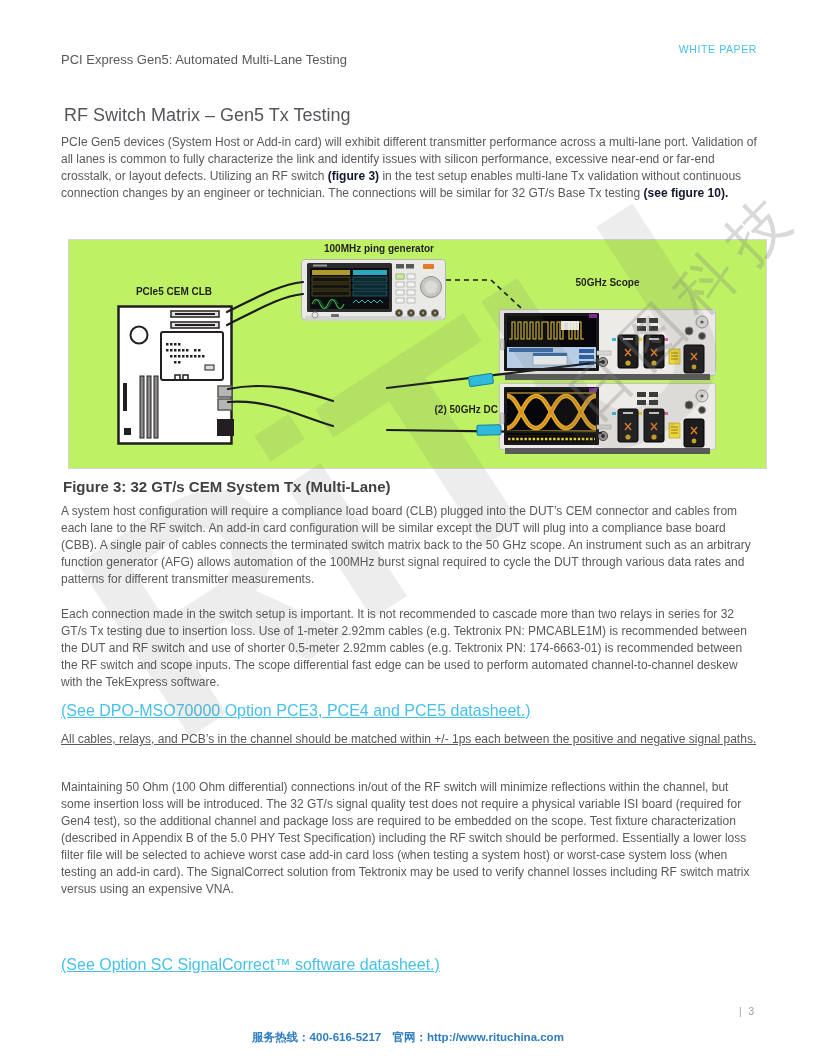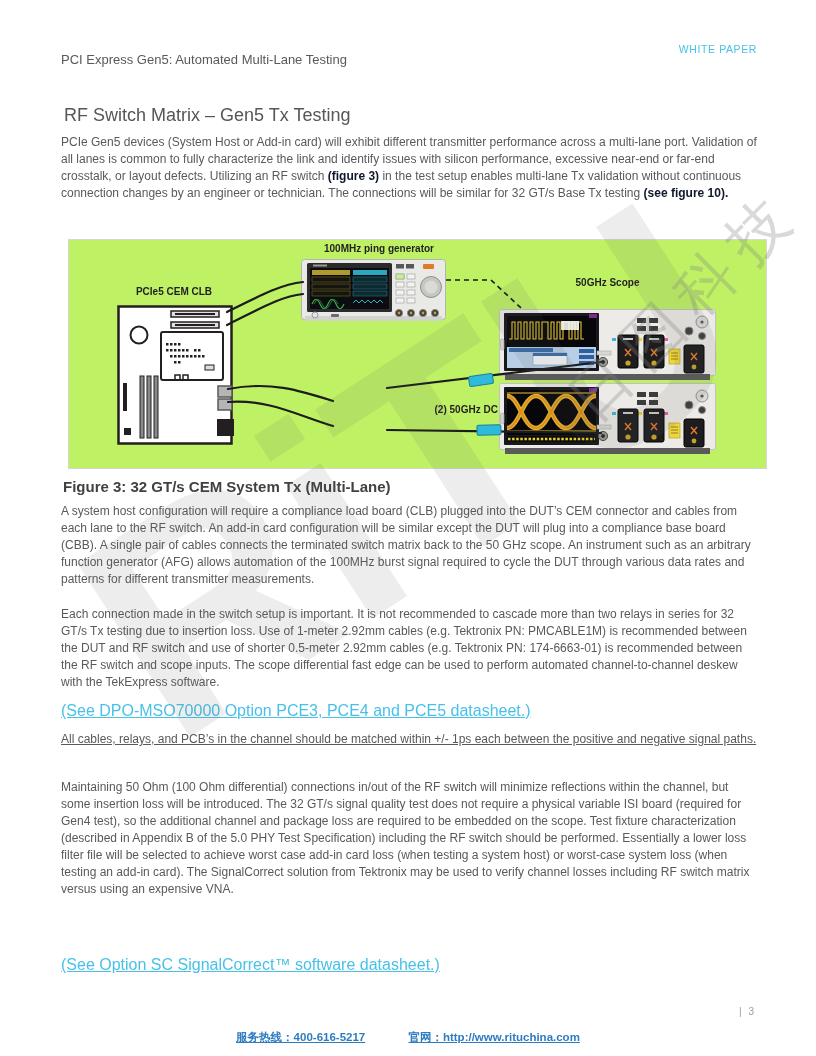--- a/index.html
+++ b/index.html
@@ -27,21 +27,21 @@
   .switch-box{position:absolute;left:261px;top:128px;width:59px;height:81px;
       border:1px solid #3e7a24;display:flex;align-items:center;justify-content:center;
       text-align:center;font-size:9.5px;font-weight:bold;color:#2c2c29;line-height:12px;z-index:3;}
   .equip{position:absolute;z-index:2;}
   .cables{position:absolute;left:0;top:0;z-index:4;pointer-events:none;}
   
   .caption{left:63px;top:478px;font-size:15px;font-weight:bold;color:#414042;}
   
   .pagenum{right:60px;top:1006px;font-size:10px;color:#9b9b9b;letter-spacing:2px;}
   .footer{left:0;top:1030px;width:816px;text-align:center;font-size:11.5px;font-weight:bold;color:#2e7cc0;}
-  .footer span{margin:0 20px;text-decoration:underline;}
+  .footer span{margin:0 4px;}
   
   .wm{pointer-events:none;z-index:50;}
   .wm-latin{left:40px;top:300px;width:740px;height:340px;font-size:300px;font-weight:800;
       color:rgba(90,90,90,0.11);transform:rotate(-33deg);text-align:center;line-height:340px;}
   .wm-cjk{left:580px;top:370px;width:420px;font-size:60px;letter-spacing:14px;
       color:rgba(130,130,130,0.30);transform:rotate(-45deg);transform-origin:0 50%;}
 </style>
 </head>
 <body>
 

